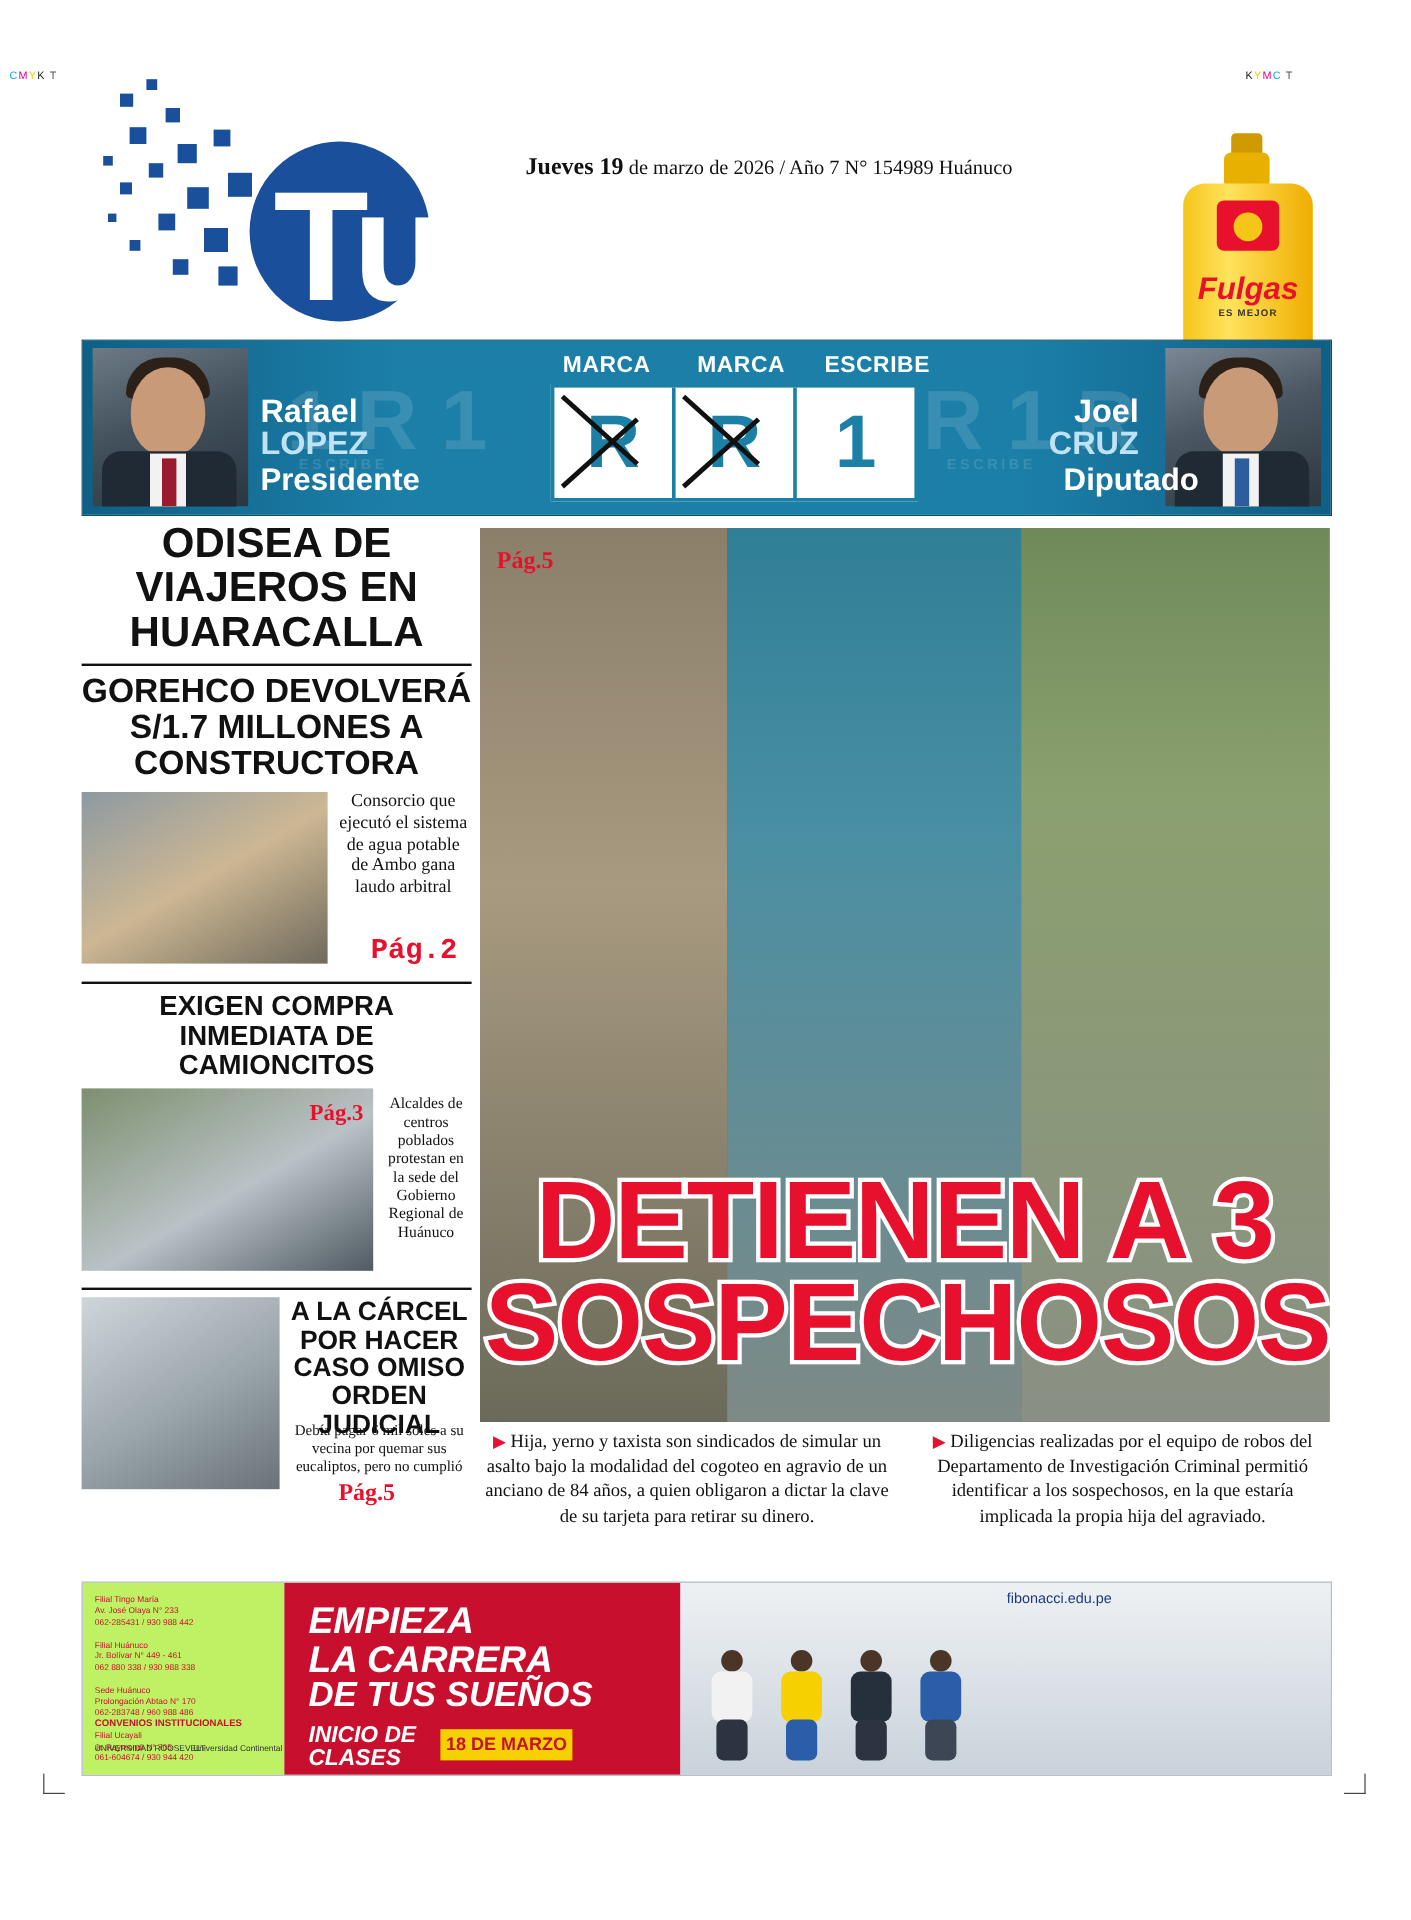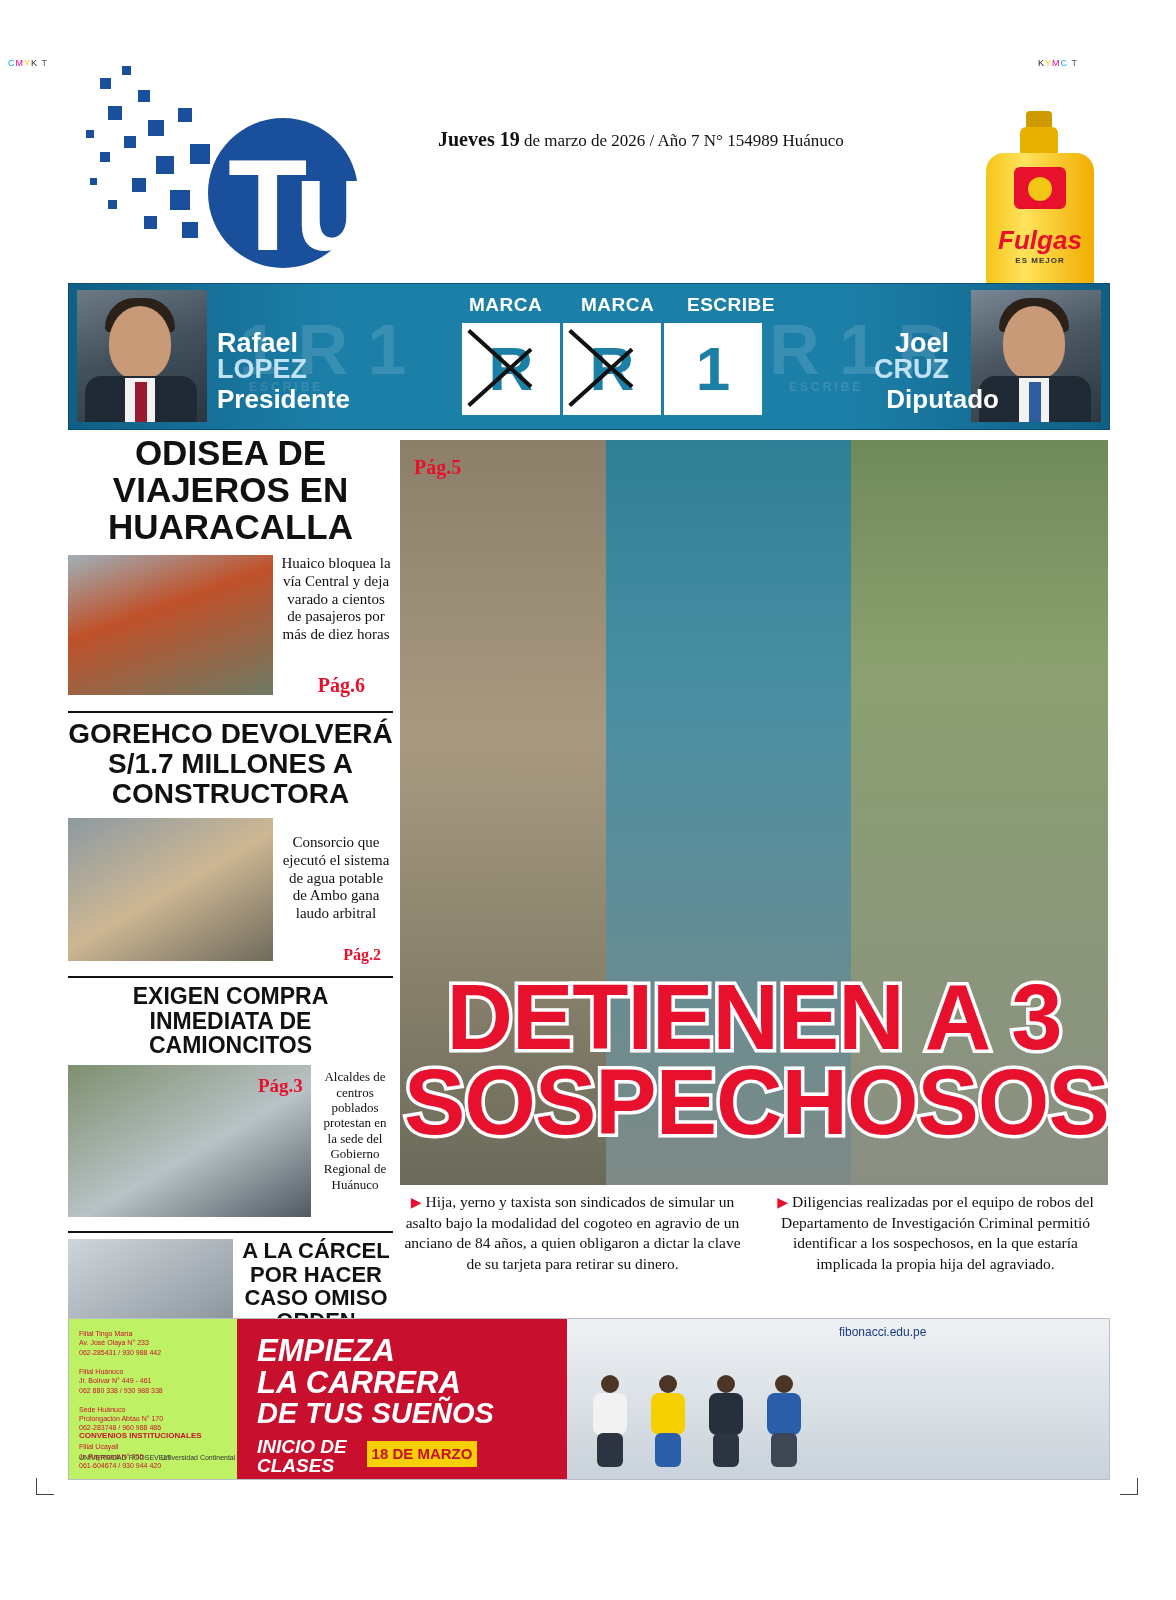--- a/index.html
+++ b/index.html
@@ -202,34 +202,29 @@
       <div class="vbox">
           <span>1</span>
         </div>
     </div>
   </div>
 
   <div class="leftcol">
 
     <div class="story">
       <div class="lhead" style="font-size:35px;">ODISEA DE VIAJEROS EN HUARACALLA</div>
-      <div style="position:relative;height:148px;margin-top:10px;">
-        <div class="photo" style="position:absolute;left:0;top:0;width:205px;height:140px;background:linear-gradient(160deg,#9fb0b8,#c0512a 40%,#6e7a63);"></div>
-        <div class="deck" style="position:absolute;left:212px;top:0;width:112px;font-size:15px;">Huaico bloquea la vía Central y deja varado a cientos de pasajeros por más de diez horas</div>
-        <div class="pbadge" style="right:28px;bottom:6px;font-size:20px;">Pág.6</div>
-      </div>
     </div>
     <div class="sep"></div>
 
     <div class="story">
       <div class="lhead" style="font-size:28px;">GOREHCO DEVOLVERÁ S/1.7 MILLONES A CONSTRUCTORA</div>
       <div style="position:relative;height:150px;margin-top:10px;">
         <div class="photo" style="position:absolute;left:0;top:0;width:205px;height:143px;background:linear-gradient(150deg,#8d9aa2,#cdb793 50%,#6f6a5c);"></div>
-        <div class="deck" style="position:absolute;left:212px;top:16px;width:112px;font-size:15px;">Consorcio que ejecutó el sistema de agua potable de Ambo gana laudo arbitral</div>
-        <div class="pbadge" style="right:12px;bottom:4px;font-size:16px;">Pág.2</div>
+        <div class="deck" style="position:absolute;left:212px;top:0;width:112px;font-size:15px;">Consorcio que ejecutó el sistema de agua potable de Ambo gana laudo arbitral</div>
+        <div class="pbadge" style="right:12px;bottom:4px;font-size:24px;font-family:Liberation Mono, monospace;">Pág.2</div>
       </div>
     </div>
     <div class="sep"></div>
 
     <div class="story">
       <div class="lhead" style="font-size:23px;">EXIGEN COMPRA INMEDIATA DE CAMIONCITOS</div>
       <div style="position:relative;height:158px;margin-top:8px;">
         <div class="photo" style="position:absolute;left:0;top:0;width:243px;height:152px;background:linear-gradient(150deg,#7e8f6f,#b9c2c6 55%,#4f5a62);"></div>
         <div class="deck" style="position:absolute;left:250px;top:4px;width:74px;font-size:13px;">Alcaldes de centros poblados protestan en la sede del Gobierno Regional de Huánuco</div>
         <div class="pbadge" style="left:190px;top:10px;font-size:19px;">Pág.3</div>

